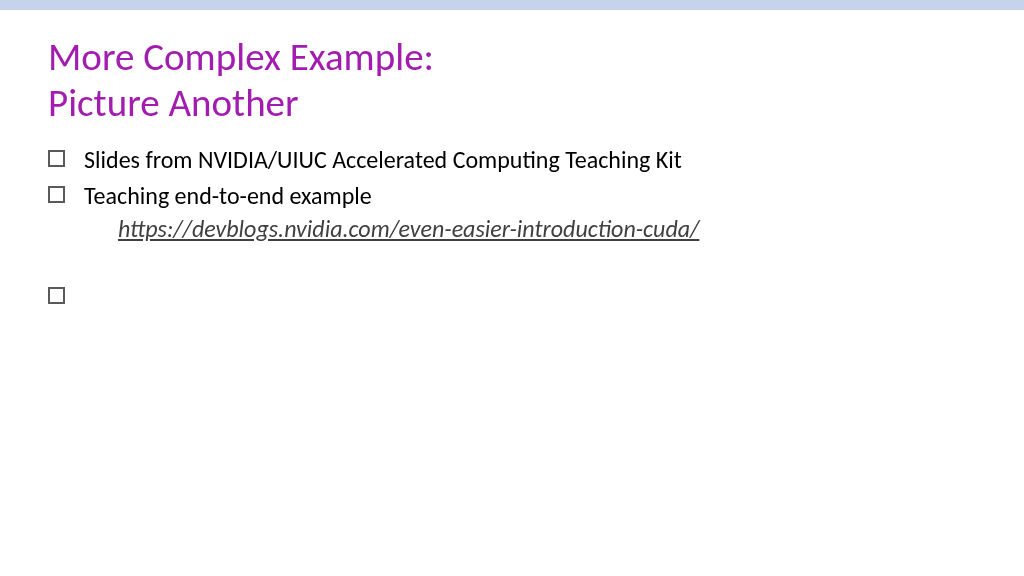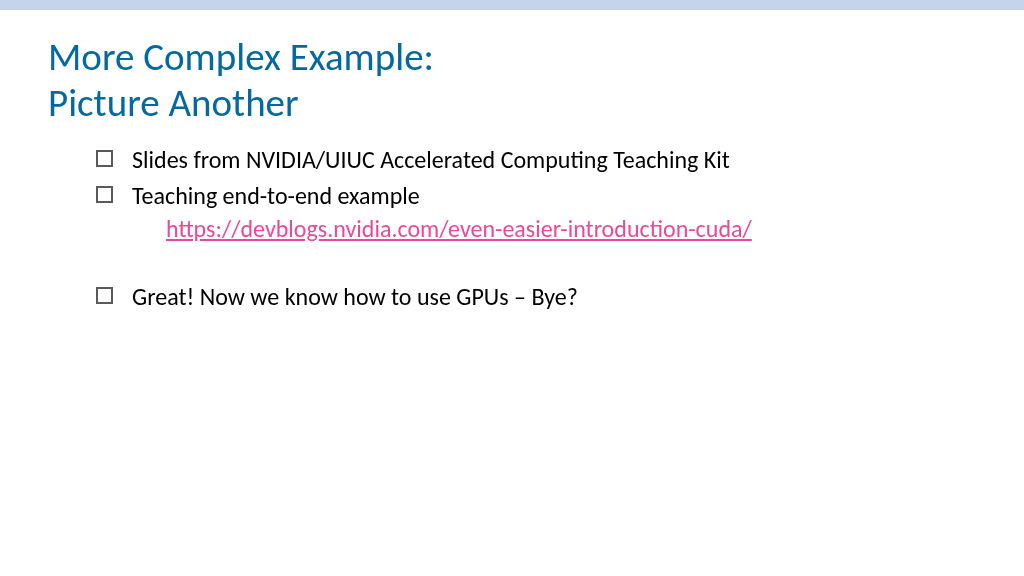--- a/index.html
+++ b/index.html
@@ -19,55 +19,55 @@
       width: 100%;
       height: 10px;
       background: #c5d4ea;
     }
     .slide-content {
       padding: 24px 48px;
     }
     .slide-title {
       font-size: 39px;
       font-weight: 400;
-      color: #0369a1;
+      color: #a21caf;
       line-height: 1.18;
       margin-bottom: 18px;
       font-family: Calibri, Arial, sans-serif;
     }
     .bullet-list {
       list-style: none;
       font-size: 24px;
       color: #000000;
       line-height: 1.35;
     }
     .bullet-item {
       position: relative;
       padding-left: 36px;
       margin-bottom: 4px;
-      margin-left: 48px;
     }
     .bullet-icon {
       position: absolute;
       left: 0;
       top: 6px;
       width: 17px;
       height: 17px;
       border: 2px solid #5a5a5a;
       background: transparent;
     }
     .bullet-spacer {
       height: 32px;
     }
     .link {
-      color: #ec4899;
+      color: #404040;
       text-decoration: underline;
       padding-left: 34px;
       display: inline-block;
       cursor: pointer;
+      font-style: italic;
     }
   </style>
 </head>
 <body>
 
 <div class="top-bar"></div>
 
 <div class="slide-content">
   <h1 class="slide-title">
     <span>More Complex Example:</span><br>
@@ -80,16 +80,15 @@
       <span>Slides from NVIDIA/UIUC Accelerated Computing Teaching Kit</span>
     </li>
     <li class="bullet-item">
       <span class="bullet-icon"></span>
       <span>Teaching end-to-end example</span><br>
       <a class="link">https://devblogs.nvidia.com/even-easier-introduction-cuda/</a>
     </li>
     <li class="bullet-spacer"></li>
     <li class="bullet-item">
       <span class="bullet-icon"></span>
-      <span>Great! Now we know how to use GPUs – Bye?</span>
     </li>
   </ul>
 </div>
 
 </body></html>

